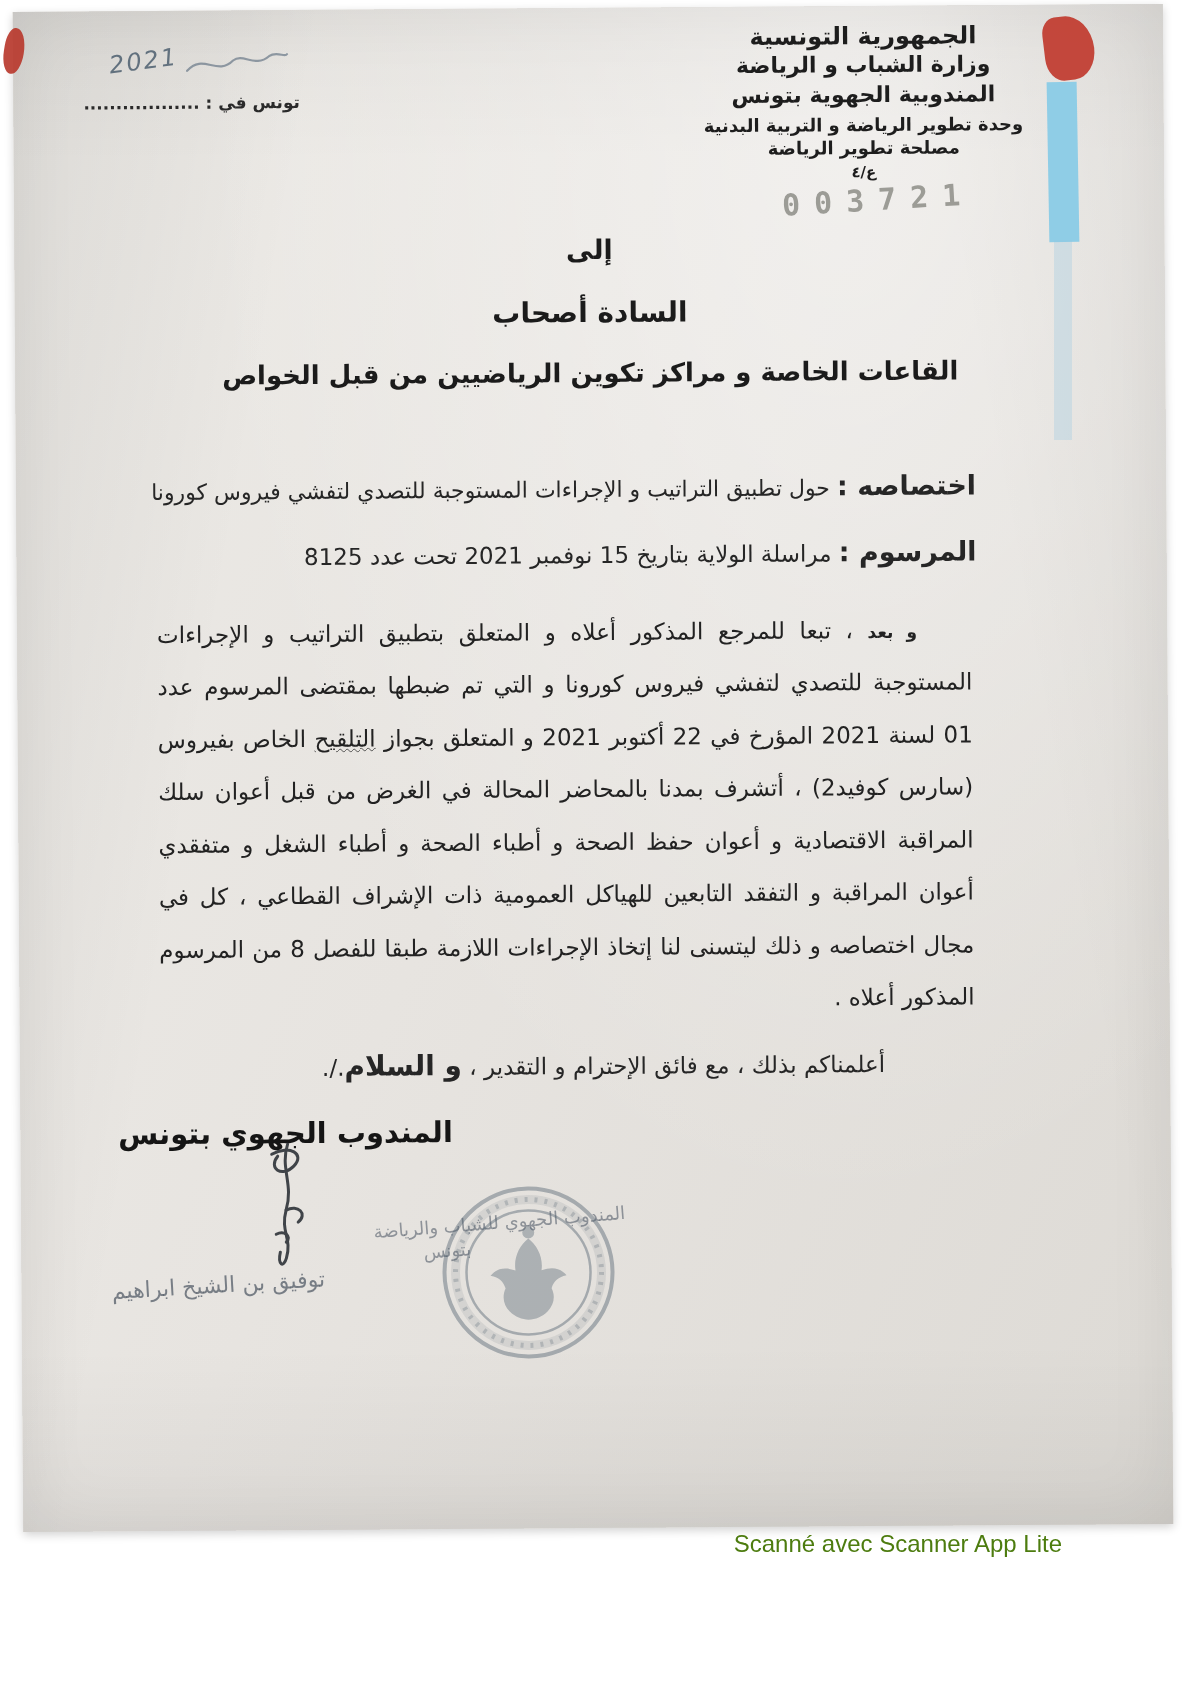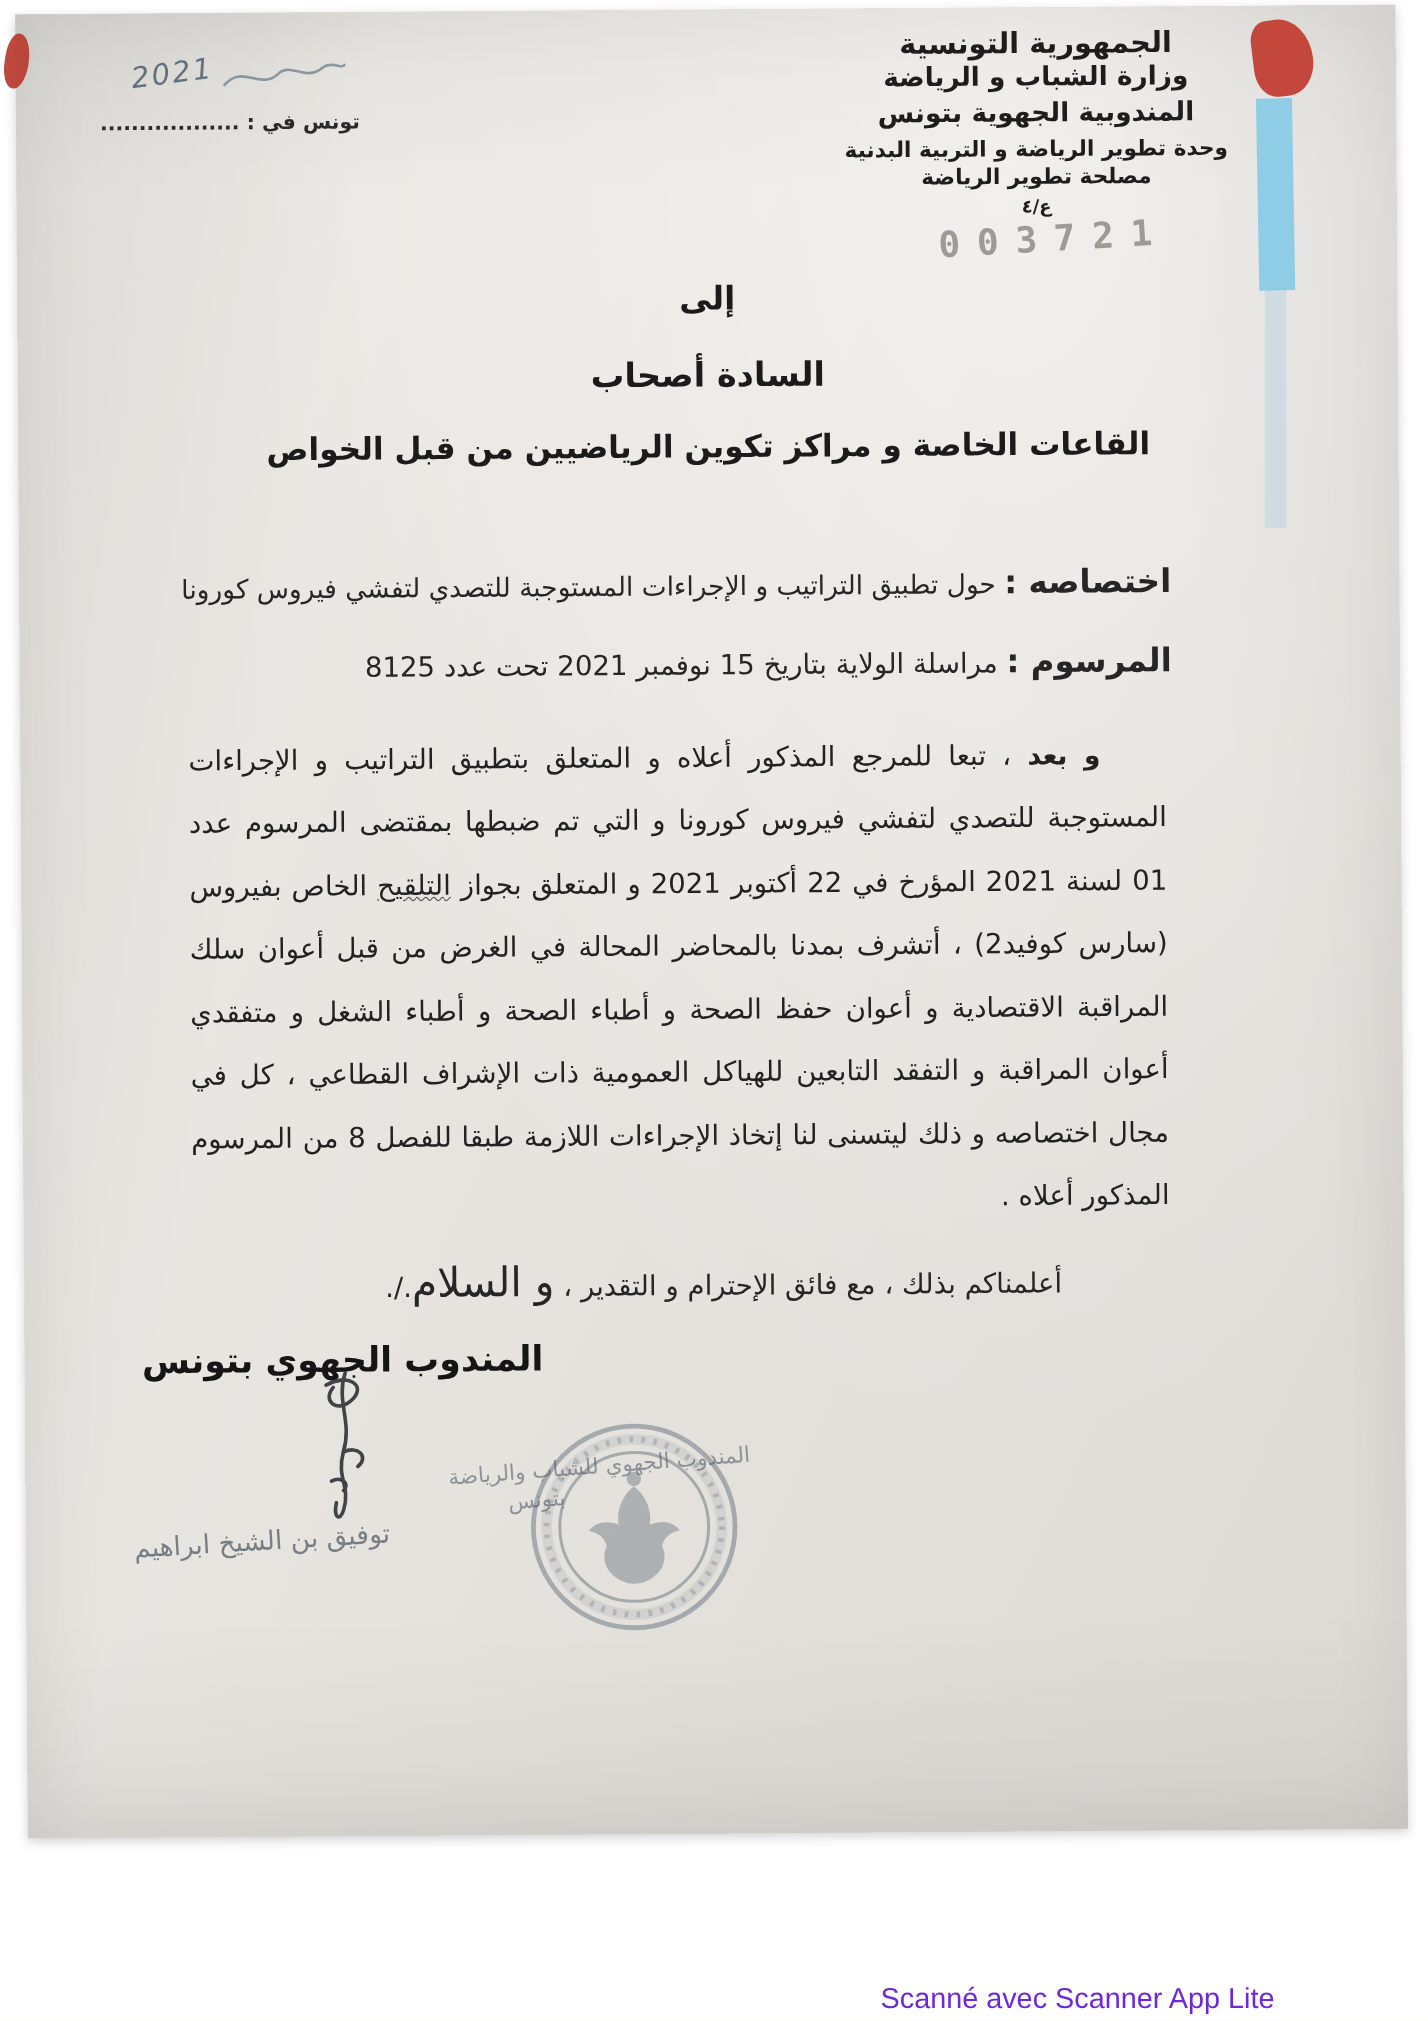--- a/index.html
+++ b/index.html
@@ -41,39 +41,39 @@
   .to{top:226px;font-size:27px;font-weight:900;}
   .rec1{top:288px;font-size:28px;font-weight:900;}
   .rec2{top:350px;font-size:26px;font-weight:900;}
   .subject{position:absolute;top:458px;right:190px;left:90px;direction:rtl;text-align:right;font-size:22px;line-height:1.6;}
   .reference{position:absolute;top:524px;right:190px;left:90px;direction:rtl;text-align:right;font-size:23px;line-height:1.6;}
   .lbl{font-weight:900;font-size:27px;}
   .bodytext{
     position:absolute;top:598px;right:195px;left:140px;direction:rtl;
     text-align:justify;font-size:23px;line-height:2.28;text-indent:55px;color:#222;
   }
-  .opening{font-weight:900;font-size:22px;}
+  .opening{font-weight:900;font-size:17px;}
   .wavy{text-decoration:underline;text-decoration-style:wavy;text-decoration-thickness:1px;text-decoration-color:rgba(40,40,40,.75);}
   .closing{position:absolute;top:1040px;right:285px;left:80px;direction:rtl;text-align:right;font-size:23px;}
-  .closing .bold{font-weight:400;font-size:34px;}
+  .closing .bold{font-weight:700;font-size:28px;}
   .sig-title{position:absolute;top:1106px;left:95px;width:340px;direction:rtl;text-align:center;font-size:29px;font-weight:900;color:#151515;}
   .signature{position:absolute;left:205px;top:1128px;}
   .hw-note{position:absolute;direction:rtl;color:rgba(70,80,95,.55);font-size:18px;transform:rotate(-4deg);}
   .hw1{left:352px;top:1203px;}
   .hw2{left:402px;top:1231px;}
   .hw-name{position:absolute;left:90px;top:1262px;direction:rtl;font-size:22px;color:rgba(60,70,85,.65);transform:rotate(-3deg);letter-spacing:1px;}
   .seal{position:absolute;left:415px;top:1172px;opacity:.78;}
   .red-mark{position:absolute;background:#b93a2e;opacity:.92;}
   .rm-tl{left:4px;top:28px;width:20px;height:46px;border-radius:45% 55% 50% 50%;transform:rotate(9deg);}
   .rm-tr{left:1044px;top:16px;width:50px;height:64px;border-radius:30% 60% 50% 40%;transform:rotate(-7deg);background:#c03a2e;}
   .blue-strip{position:absolute;left:1048px;top:82px;width:30px;height:160px;background:#8fcde6;transform:rotate(-1deg);}
   .blue-tail{position:absolute;left:1054px;top:240px;width:18px;height:200px;background:rgba(150,200,225,.30);}
   .footer{
-    position:absolute;top:1652px;right:128px;
-    font-family:"Liberation Sans", sans-serif;font-size:24px;color:#6d28d9;
+    position:absolute;top:1530px;right:128px;
+    font-family:"Liberation Sans", sans-serif;font-size:24px;color:#4d7c0f;
   }
 </style>
 </head>
 <body>
 
 <div class="paper">
   <div class="shade"></div>
 
   <div class="letterhead" dir="rtl">
     <div class="lh1">الجمهورية التونسية</div>

